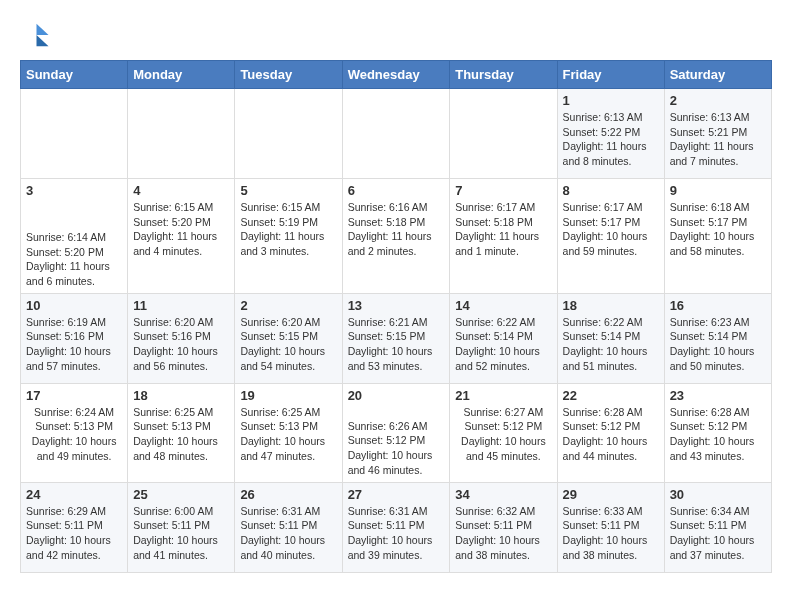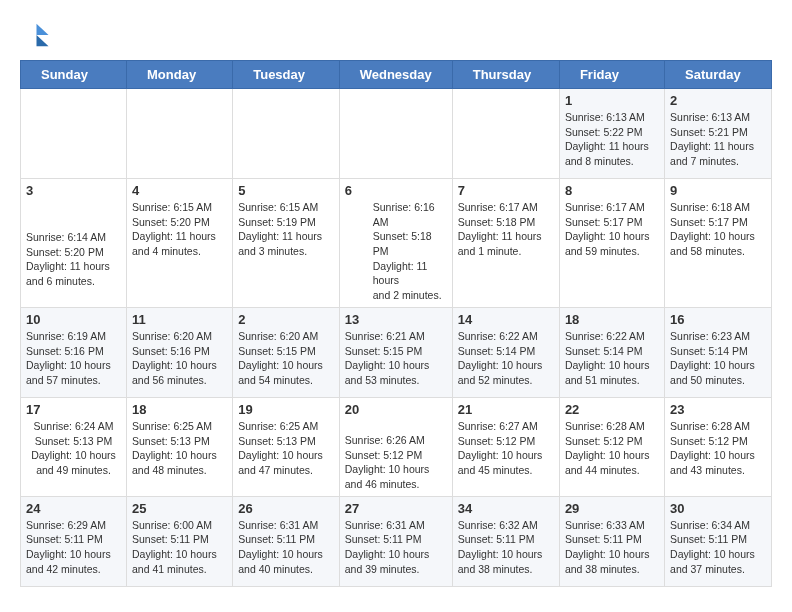--- a/index.html
+++ b/index.html
@@ -47,21 +47,21 @@
     .calendar {
       width: 100%;
       border-collapse: collapse;
       font-size: 11px;
     }
     .calendar thead tr {
       background-color: #4a7cbf;
     }
     .calendar thead th {
       color: #fff;
-      padding: 6px 20px;
+      padding: 6px 5px;
       text-align: left;
       font-size: 13px;
       font-weight: bold;
       border: 1px solid #3a6aaa;
     }
     .calendar tbody tr {
       vertical-align: top;
     }
     .calendar tbody td {
       border: 1px solid #ddd;
@@ -165,21 +165,21 @@
         </td>
         <td>
           <span class="day-number">5</span>
           <div class="day-info" style="white-space: pre-line;">Sunrise: 6:15 AM
 Sunset: 5:19 PM
 Daylight: 11 hours
 and 3 minutes.</div>
         </td>
         <td>
           <span class="day-number">6</span>
-          <div class="day-info" style="white-space: pre-line; margin-left: 28px;">Sunrise: 6:16 AM
+          <div class="day-info" style="white-space: pre-line;">Sunrise: 6:16 AM
 Sunset: 5:18 PM
 Daylight: 11 hours
 and 2 minutes.</div>
         </td>
         <td>
           <span class="day-number">7</span>
           <div class="day-info" style="white-space: pre-line;">Sunrise: 6:17 AM
 Sunset: 5:18 PM
 Daylight: 11 hours
 and 1 minute.</div>
@@ -274,21 +274,21 @@
         </td>
         <td>
           <span class="day-number">20</span>
           <div class="day-info" style="white-space: pre-line; margin-top: 16px;">Sunrise: 6:26 AM
 Sunset: 5:12 PM
 Daylight: 10 hours
 and 46 minutes.</div>
         </td>
         <td>
           <span class="day-number">21</span>
-          <div class="day-info" style="white-space: pre-line;">Sunrise: 6:27 AM
+          <div class="day-info" style="white-space: pre-line; text-align: center;">Sunrise: 6:27 AM
 Sunset: 5:12 PM
 Daylight: 10 hours
 and 45 minutes.</div>
         </td>
         <td>
           <span class="day-number">22</span>
           <div class="day-info" style="white-space: pre-line;">Sunrise: 6:28 AM
 Sunset: 5:12 PM
 Daylight: 10 hours
 and 44 minutes.</div>

